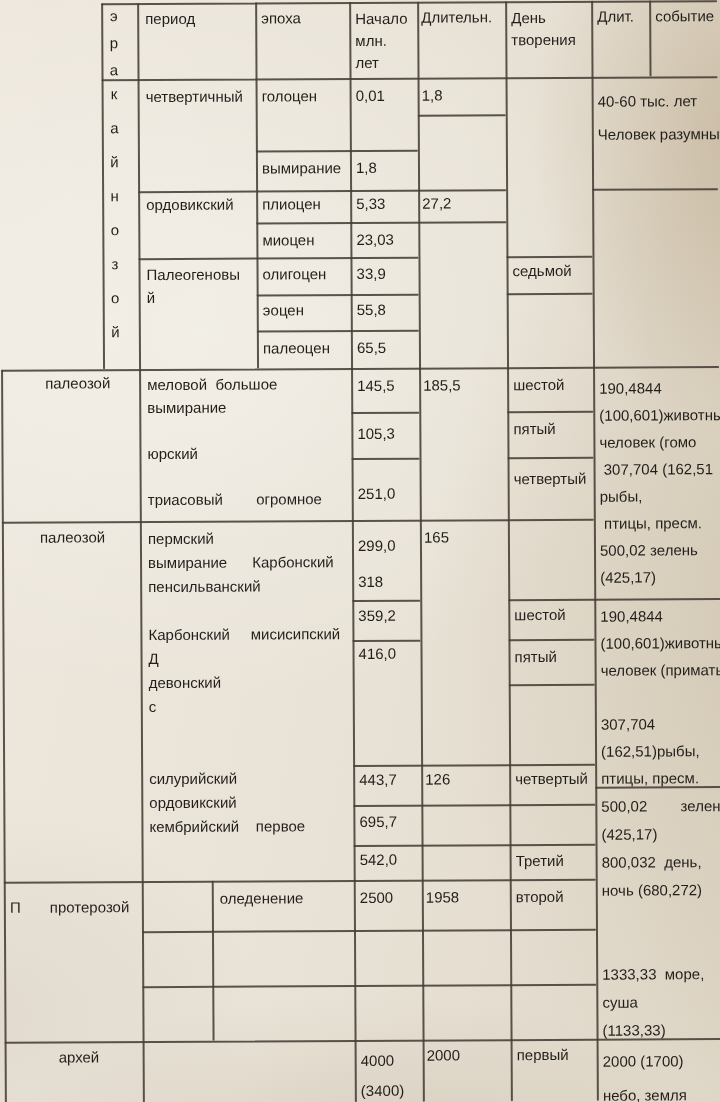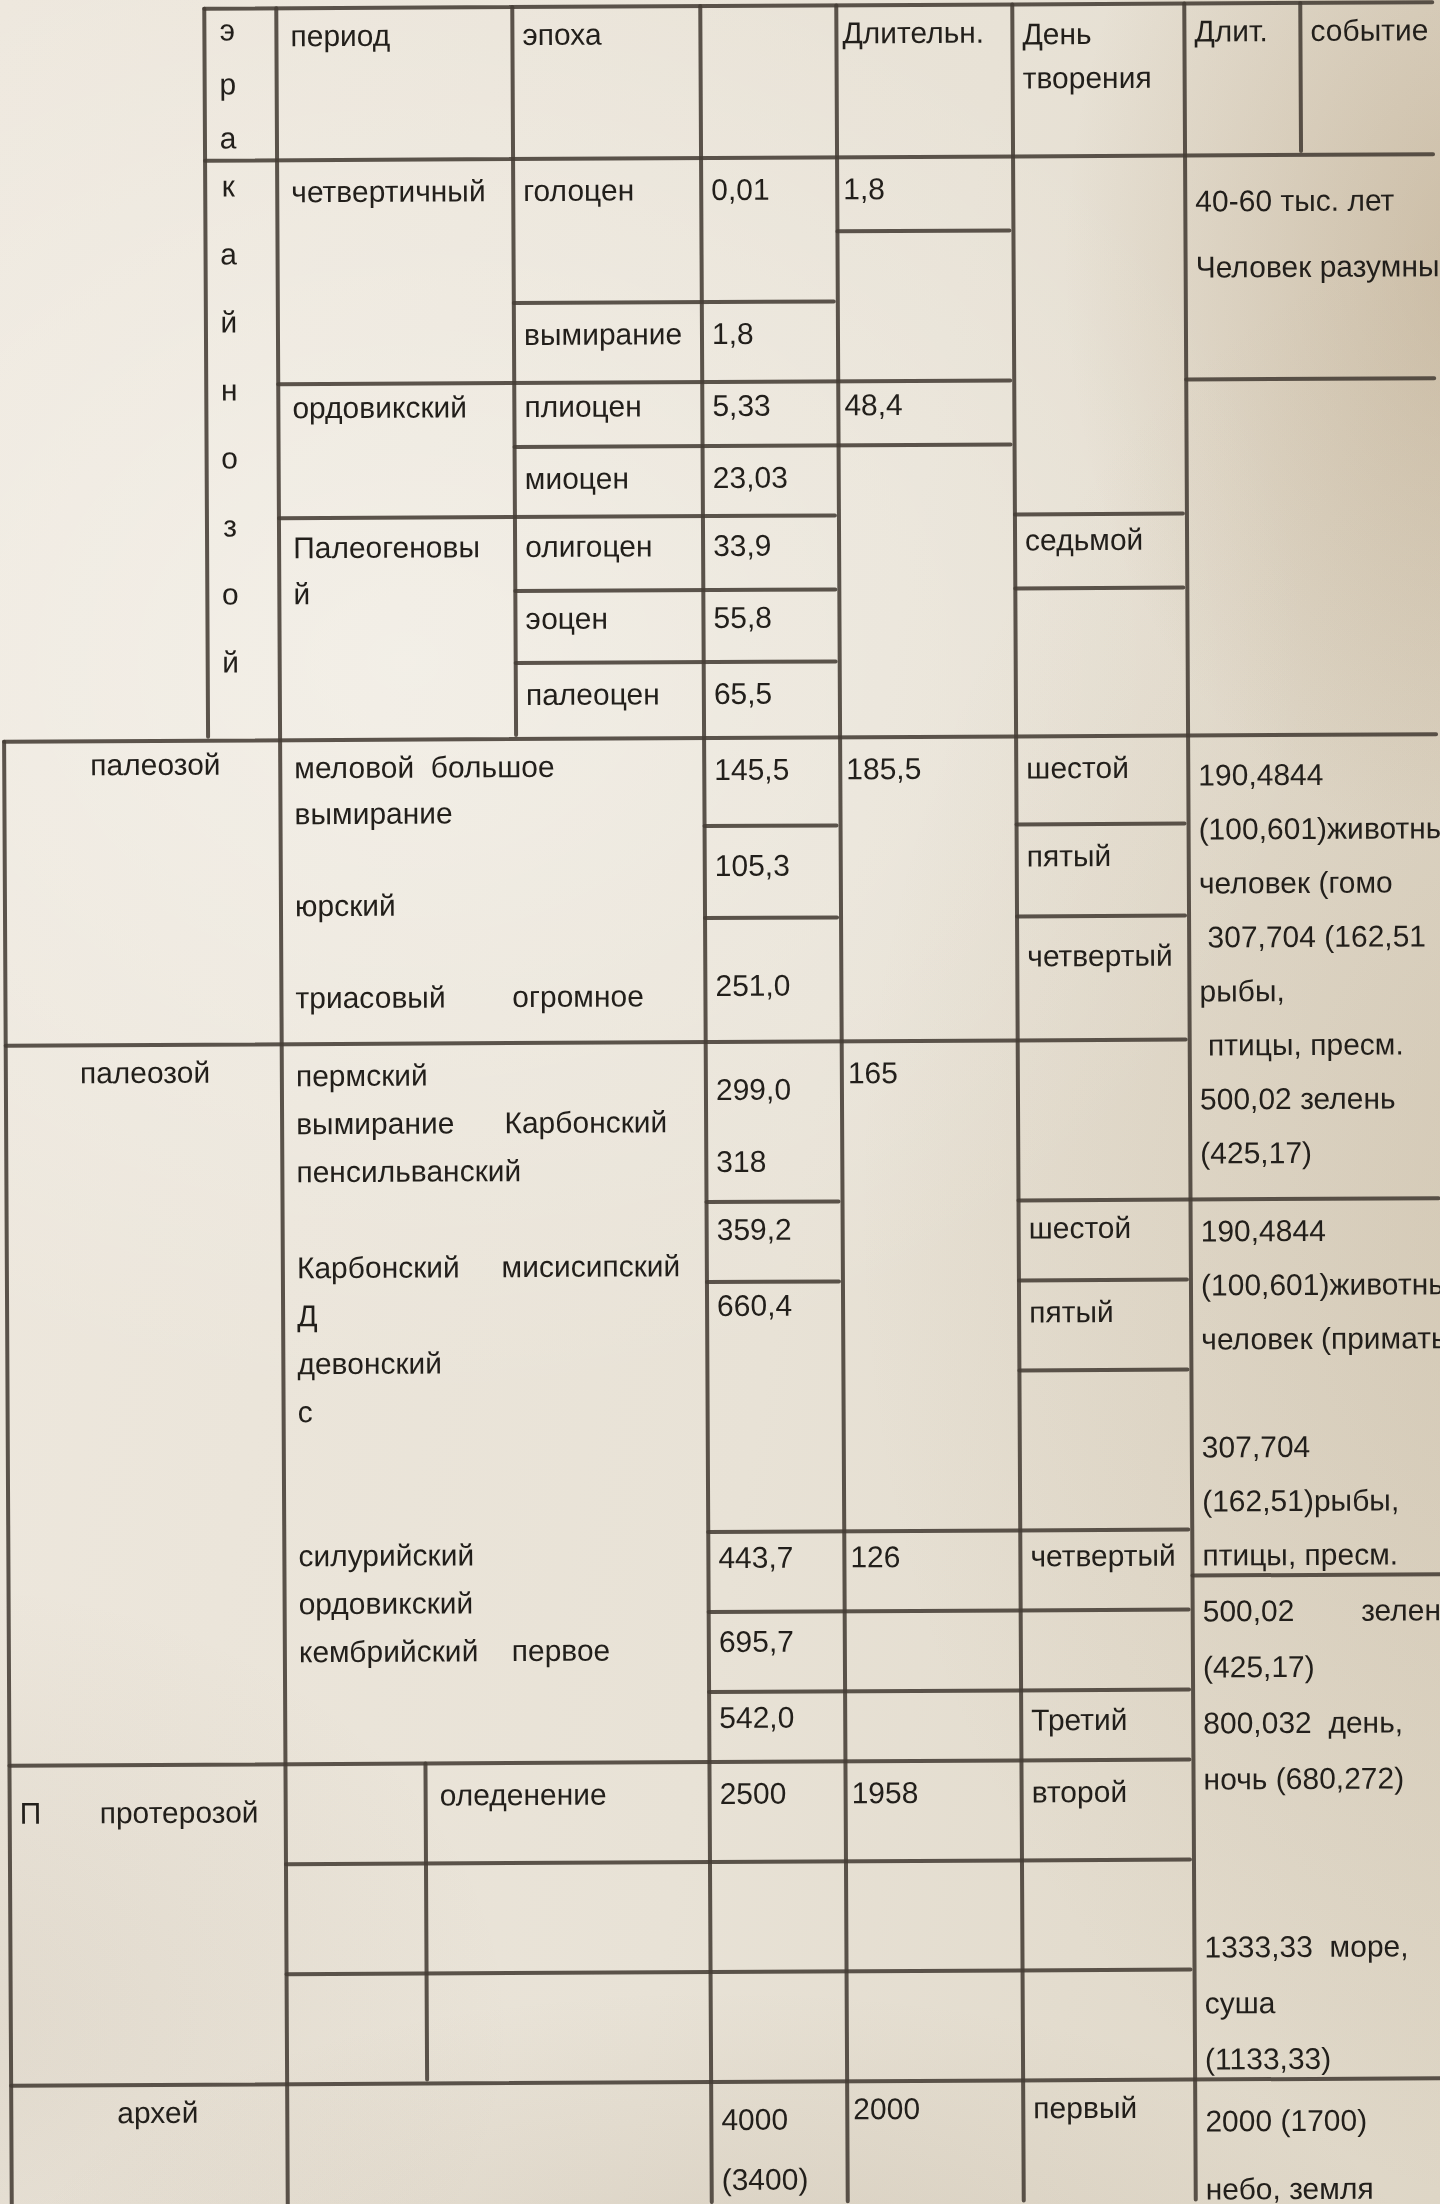--- a/index.html
+++ b/index.html
@@ -71,20 +71,23 @@
       <i class="vl" style="left:352px;top:2px;height:1100px"></i>
       <i class="vl" style="left:420px;top:2px;height:1100px"></i>
       <i class="vl" style="left:508px;top:2px;height:1100px"></i>
       <i class="vl" style="left:594px;top:2px;height:1100px"></i>
       <i class="vl" style="left:652px;top:2px;height:76px"></i>
     </div>
 
     <div class="vt" style="left:108px;top:6px;letter-spacing:10px">эра</div>
     <div class="t" style="left:148px;top:8px">период</div>
     <div class="t" style="left:264px;top:8px">эпоха</div>
+    <div class="t" style="left:358px;top:8px;line-height:22px">Начало
+млн.
+лет</div>
     <div class="t" style="left:424px;top:8px">Длительн.</div>
     <div class="t" style="left:514px;top:8px;line-height:22px">День
 творения</div>
     <div class="t" style="left:600px;top:8px">Длит.</div>
     <div class="t" style="left:658px;top:8px">событие</div>
 
     <div class="vt" style="left:108px;top:84px;letter-spacing:17px">кайнозой</div>
     <div class="t" style="left:46px;top:372px">палеозой</div>
     <div class="t" style="left:40px;top:526px">палеозой</div>
     <div class="t" style="left:8px;top:896px">П       протерозой</div>
@@ -129,30 +132,30 @@
     <div class="t" style="left:358px;top:230px">23,03</div>
     <div class="t" style="left:358px;top:264px">33,9</div>
     <div class="t" style="left:358px;top:300px">55,8</div>
     <div class="t" style="left:358px;top:338px">65,5</div>
     <div class="t" style="left:358px;top:376px">145,5</div>
     <div class="t" style="left:358px;top:424px">105,3</div>
     <div class="t" style="left:358px;top:484px">251,0</div>
     <div class="t" style="left:358px;top:528px;line-height:36px">299,0
 318</div>
     <div class="t" style="left:358px;top:606px">359,2</div>
-    <div class="t" style="left:358px;top:644px">660,4</div>
+    <div class="t" style="left:358px;top:644px">416,0</div>
     <div class="t" style="left:358px;top:770px">443,7</div>
     <div class="t" style="left:358px;top:812px">695,7</div>
     <div class="t" style="left:358px;top:850px">542,0</div>
     <div class="t" style="left:358px;top:888px">2500</div>
     <div class="t" style="left:358px;top:1046px;line-height:30px">4000
 (3400)</div>
 
     <div class="t" style="left:424px;top:86px">1,8</div>
-    <div class="t" style="left:424px;top:194px">48,4</div>
+    <div class="t" style="left:424px;top:194px">27,2</div>
     <div class="t" style="left:424px;top:376px">185,5</div>
     <div class="t" style="left:424px;top:528px">165</div>
     <div class="t" style="left:424px;top:770px">126</div>
     <div class="t" style="left:424px;top:888px">1958</div>
     <div class="t" style="left:424px;top:1046px">2000</div>
 
     <div class="t" style="left:514px;top:262px">седьмой</div>
     <div class="t" style="left:514px;top:376px">шестой</div>
     <div class="t" style="left:514px;top:420px">пятый</div>
     <div class="t" style="left:514px;top:470px">четвертый</div>

